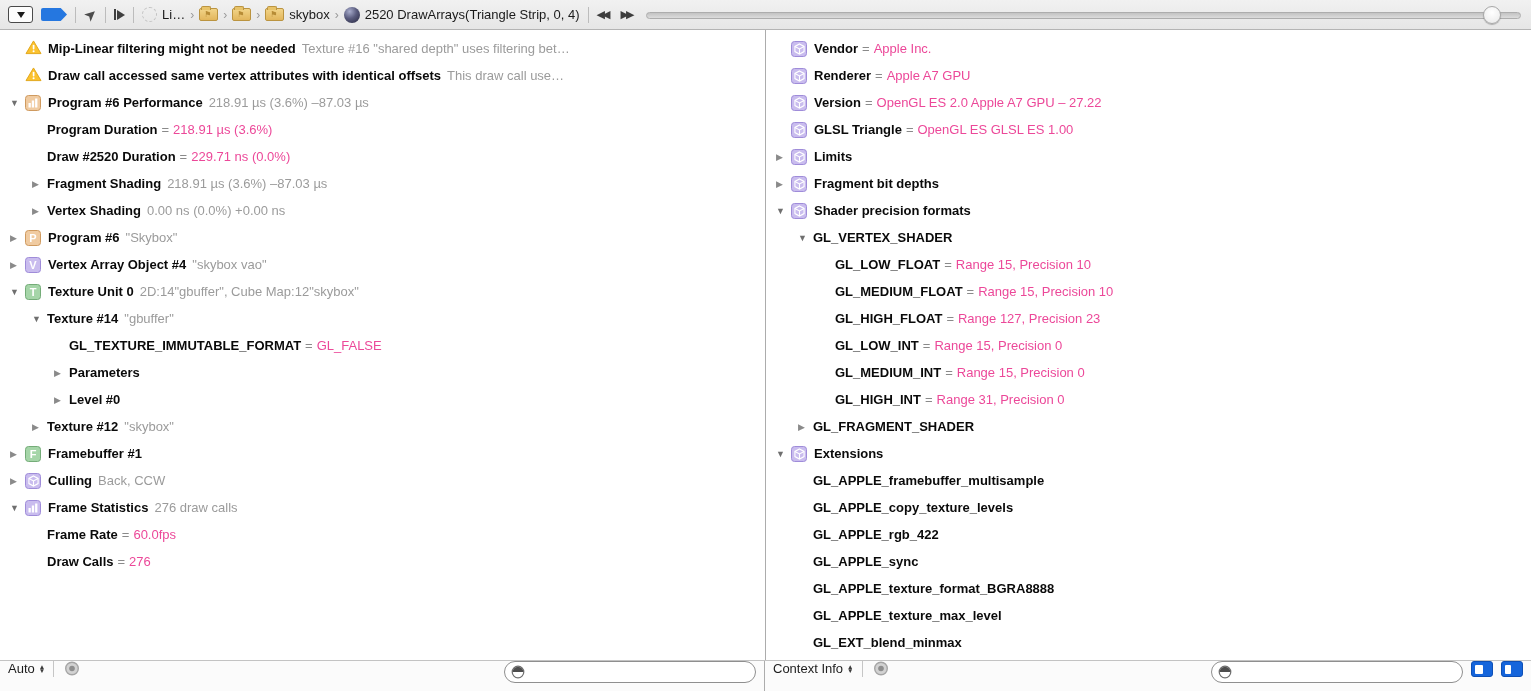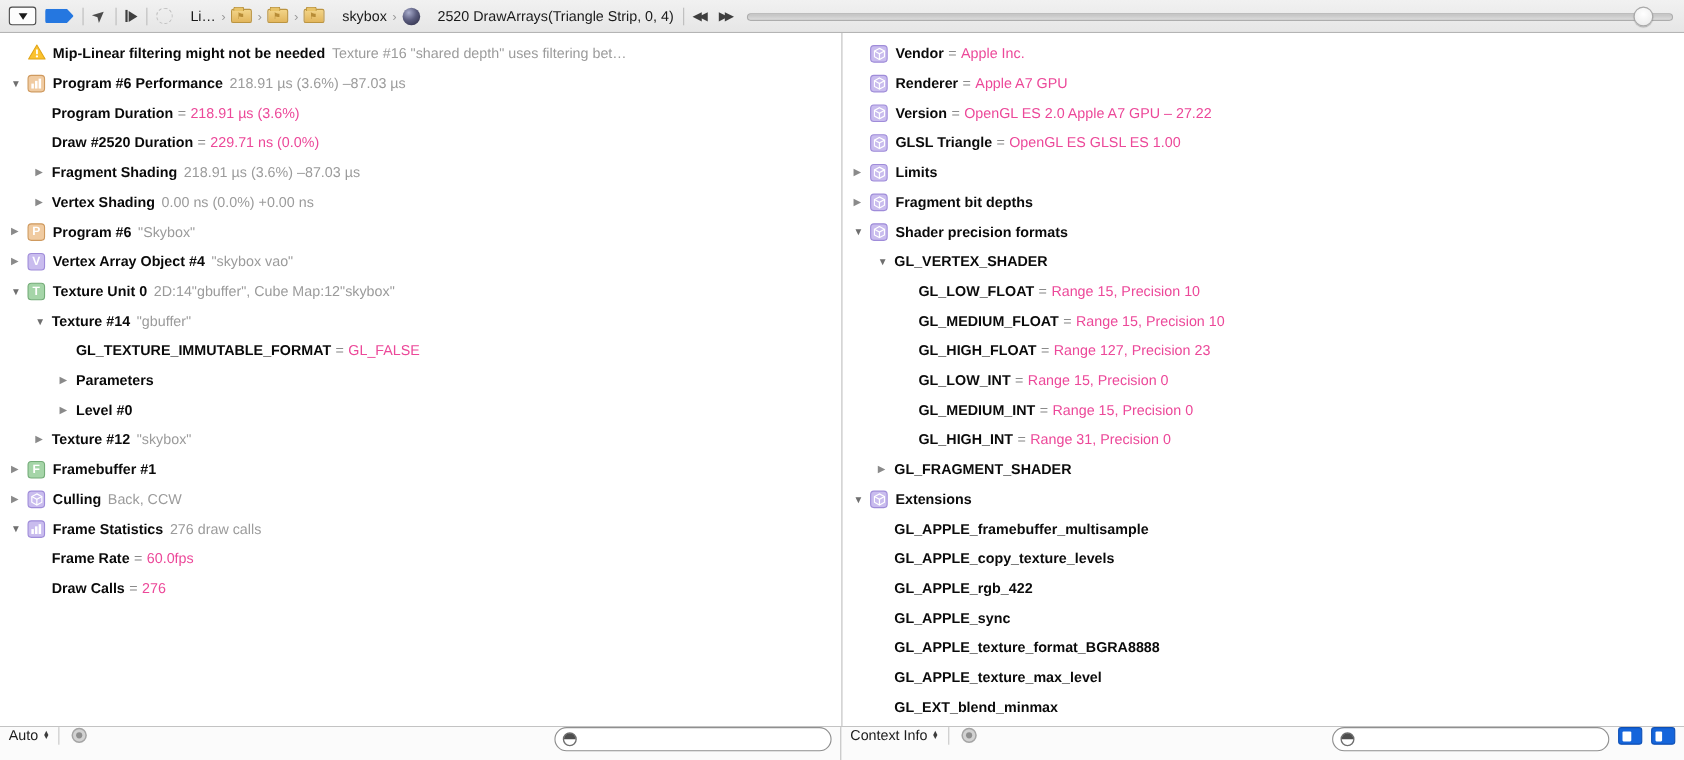--- a/index.html
+++ b/index.html
@@ -17,21 +17,21 @@
   .debug-toggle .tri { width:0; height:0; border-left:4.5px solid transparent;
     border-right:4.5px solid transparent; border-top:6px solid #1a1a1a; }
   .flag { width:26px; height:13px; background:#2577e0; border-radius:2px 0 0 2px;
     clip-path:polygon(0 0,76% 0,100% 50%,76% 100%,0 100%); }
   .nav-arrow { font-size:15px; color:#4c4c4c; transform:rotate(-42deg); line-height:1; }
   .step { display:flex; align-items:center; gap:1px; }
   .step .bar { width:2.5px; height:11px; background:#3f3f3f; }
   .step .tri { width:0; height:0; border-top:5.5px solid transparent;
     border-bottom:5.5px solid transparent; border-left:8px solid #3f3f3f; }
   .crumbs { display:flex; align-items:center; gap:5px; font-size:13px; color:#1a1a1a; }
-  .crumb { display:flex; align-items:center; gap:16px; }
+  .crumb { display:flex; align-items:center; gap:5px; }
   .chev { color:#9a9a9a; font-size:12px; }
   .app-stub { width:15px; height:15px; border:1.3px dashed #c2c2c2; border-radius:50%; }
   .folder { width:19px; height:13px; background:linear-gradient(#f2d488,#e2b65c);
     border:1px solid #bb9440; border-radius:2px; position:relative; }
   .folder::before { content:""; position:absolute; top:-3px; left:1px; width:8px; height:3px;
     background:#e8c368; border:1px solid #bb9440; border-bottom:none; border-radius:2px 2px 0 0; }
   .folder::after { content:"⚑"; position:absolute; top:0; left:4px; font-size:8px;
     line-height:12px; color:#b78c36; }
   .sphere { width:16px; height:16px; border-radius:50%;
     background:radial-gradient(circle at 35% 28%, #a8accc 0%, #5a5c7e 45%, #26263e 100%); }
@@ -137,20 +137,30 @@
         <span class="disc"></span>
         <span><svg class="warn-svg" viewBox="0 0 18 16">
             <path d="M9 1 L17 14.5 H1 Z" fill="#fbc22f" stroke="#e0a416" stroke-width="1" stroke-linejoin="round"></path>
             <rect x="8.2" y="5" width="1.8" height="5" rx="0.9" fill="#fff"></rect>
             <circle cx="9.1" cy="12" r="1.1" fill="#fff"></circle>
           </svg></span>
         <span class="lab">Mip-Linear filtering might not be needed</span>
         <span class="detail">Texture #16 "shared depth" uses filtering bet…</span>
       </div>
       <div class="row" style="padding-left: 10px;">
+        <span class="disc"></span>
+        <span><svg class="warn-svg" viewBox="0 0 18 16">
+            <path d="M9 1 L17 14.5 H1 Z" fill="#fbc22f" stroke="#e0a416" stroke-width="1" stroke-linejoin="round"></path>
+            <rect x="8.2" y="5" width="1.8" height="5" rx="0.9" fill="#fff"></rect>
+            <circle cx="9.1" cy="12" r="1.1" fill="#fff"></circle>
+          </svg></span>
+        <span class="lab">Draw call accessed same vertex attributes with identical offsets</span>
+        <span class="detail">This draw call use…</span>
+      </div>
+      <div class="row" style="padding-left: 10px;">
         <span class="disc">▼</span>
         <span class="badge" style="background: rgb(240, 203, 161); border: 1px solid rgb(207, 154, 95);">
           <svg width="10" height="10" viewBox="0 0 10 10">
             <rect x="0.5" y="5" width="2.3" height="4.5" fill="#fff"></rect>
             <rect x="3.8" y="2.5" width="2.3" height="7" fill="#fff"></rect>
             <rect x="7.1" y="0.5" width="2.3" height="9" fill="#fff"></rect>
           </svg>
         </span>
         <span class="lab">Program #6 Performance</span>
         <span class="detail">218.91 µs (3.6%) –87.03 µs</span>

